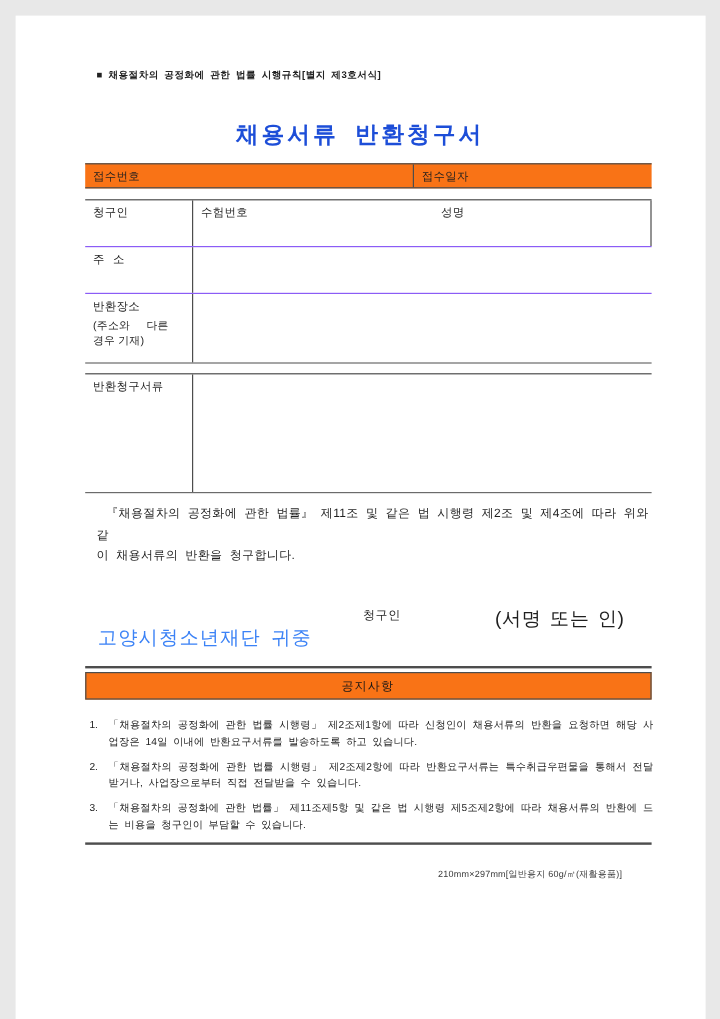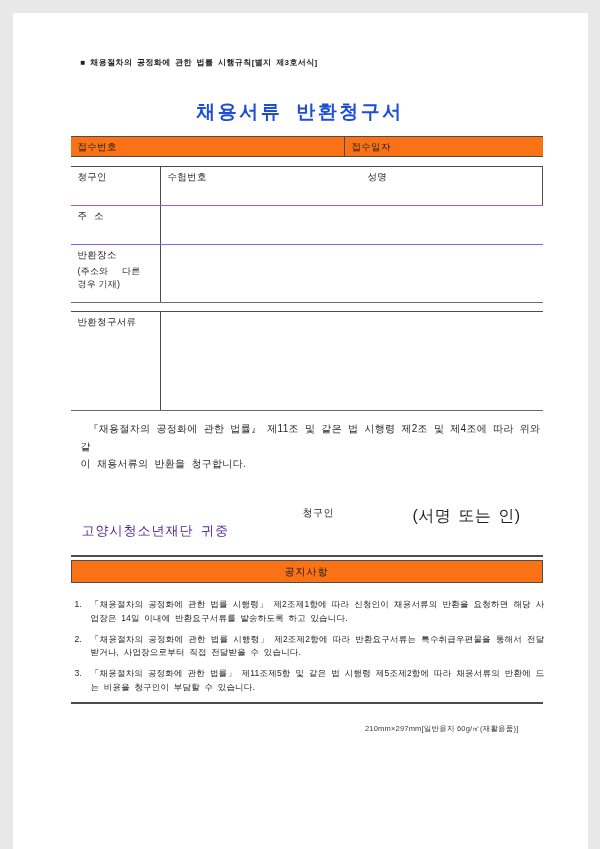--- a/index.html
+++ b/index.html
@@ -68,21 +68,21 @@
     position: absolute; left: 58px; top: 457px; width: 472px;
     text-align: right; padding-right: 16px;
     font-size: 10px; color: #1f1f1f;
   }
   .date-line span { margin-left: 18px; }
   
   .sig-applicant { position: absolute; left: 290px; top: 493px; font-size: 10px; letter-spacing: 0.5px; }
   .sig-seal      { position: absolute; right: 67px; top: 493px; font-size: 16px; letter-spacing: 0.5px; word-spacing: 2px; }
   .recipient {
     position: absolute; left: 69px; top: 509px;
-    font-size: 13px; letter-spacing: 1px; word-spacing: 3px; color: #4c1d95;
+    font-size: 16px; letter-spacing: 1px; word-spacing: 3px; color: #3b82f6;
   }
   
   .notice-toprule { position: absolute; left: 58px; top: 542px; width: 472px; height: 2px; background: #4d4d4d; }
   .notice-bar {
     position: absolute; left: 58px; top: 547px; width: 472px; height: 23px;
     background: #f97316; border: 1px solid #4d4d4d;
     display: flex; align-items: center; justify-content: center;
     font-size: 10px; letter-spacing: 1px; color: #161616;
   }
   .notice-list { position: absolute; left: 62px; top: 585px; width: 470px; }

